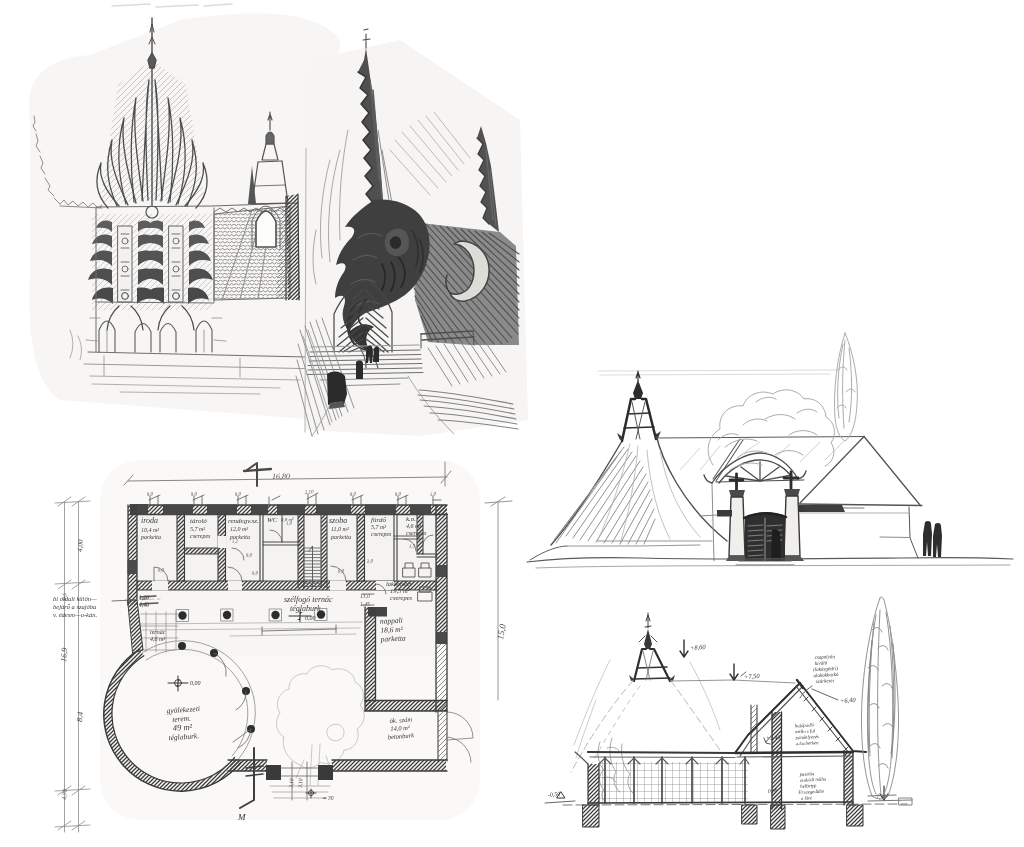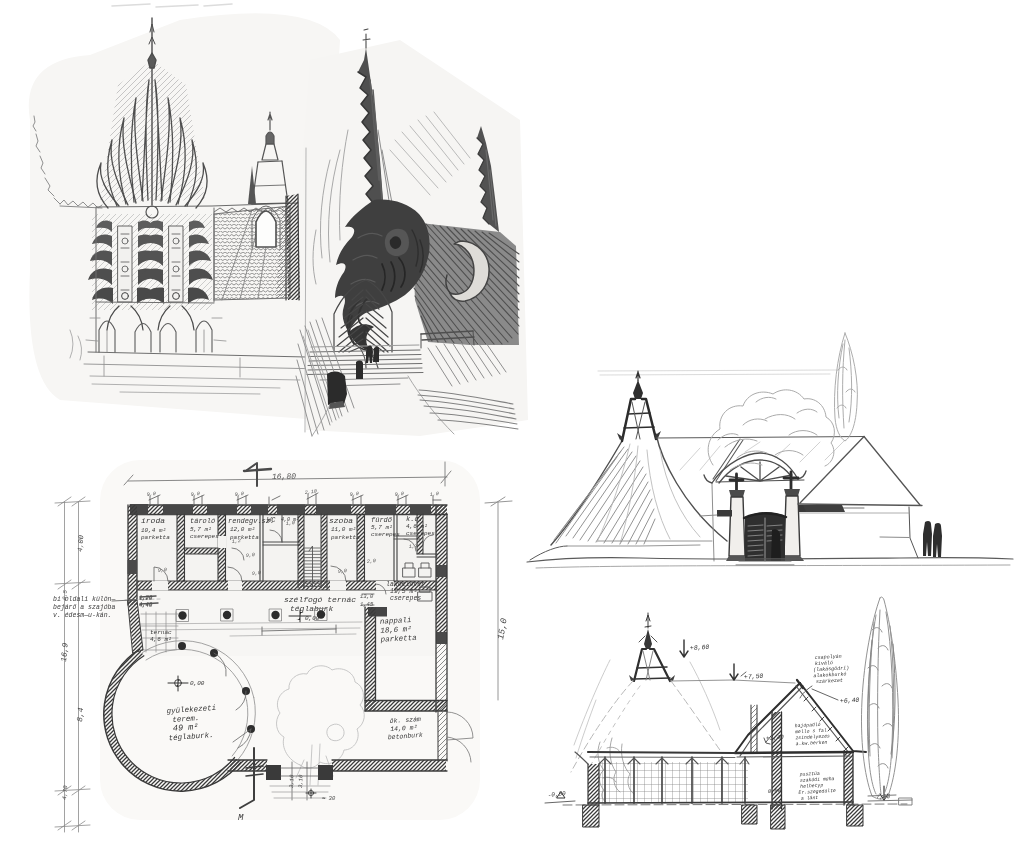--- a/index.html
+++ b/index.html
@@ -1,15 +1,15 @@
 <!DOCTYPE html>
 <html><head><meta charset="utf-8">
 <style>
 html,body{margin:0;padding:0;background:#ffffff;}
-#page{position:relative;width:1024px;height:847px;background:#ffffff;overflow:hidden;font-family:Liberation Mono, monospace;}
+#page{position:relative;width:1024px;height:847px;background:#ffffff;overflow:hidden;font-family:Liberation Serif, serif;}
 </style></head>
 <body>
 <div id="page">
 <svg width="1024" height="847" viewBox="0 0 1024 847">
 <defs>
 <pattern id="wallHatch" width="4" height="4" patternUnits="userSpaceOnUse" patternTransform="rotate(0)">
   <path d="M-1,5 L5,-1 M-1,1 L1,-1 M3,5 L5,3" stroke="#3a3a3a" stroke-width="1.25" fill="none"></path>
 </pattern>
 <pattern id="hatchMed" width="5" height="5" patternUnits="userSpaceOnUse">
   <path d="M-1,6 L6,-1" stroke="#6e6e6e" stroke-width="0.8" fill="none"></path>

